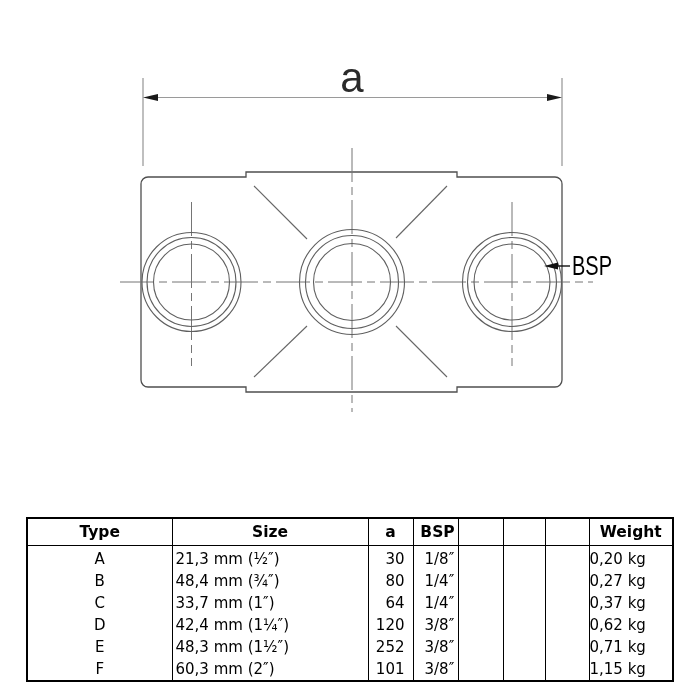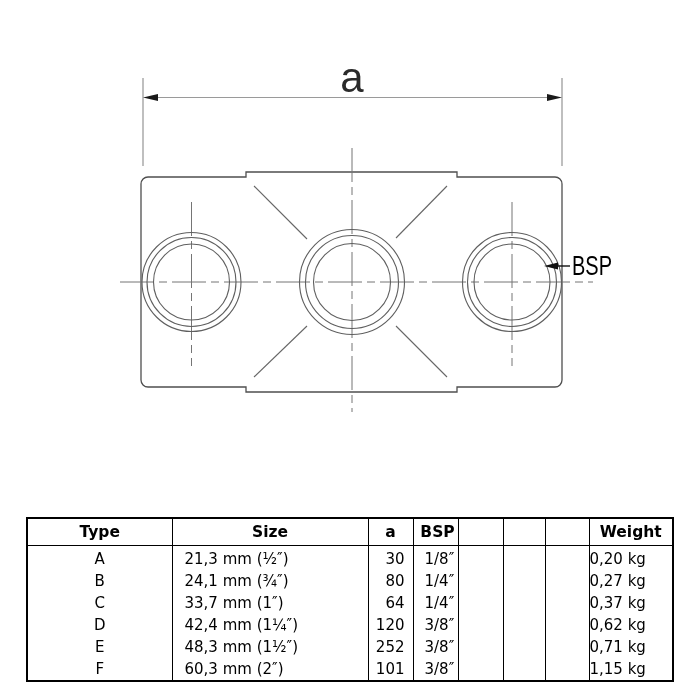--- a/index.html
+++ b/index.html
@@ -47,21 +47,21 @@
   }
   .spec-table tbody td {
     height: 22px;
     font-size: 15px;
     vertical-align: middle;
     line-height: 22px;
   }
   .spec-table tbody tr:first-child td { padding-top: 2px; }
   
   td.c-type   { text-align: center; }
-  td.c-size   { text-align: left; padding-left: 12px; margin-left: 21px; }
+  td.c-size   { text-align: left; padding-left: 3px; margin-left: 21px; }
   td.c-a      { text-align: right; padding-right: 8px; }
   td.c-bsp    { text-align: left; padding-left: 11px; }
   td.c-empty  { }
   td.c-weight { }
   th.h-bsp    { text-align: left; padding-left: 4px; }
 </style>
 </head>
 <body>
 
 <svg id="drawing" width="700" height="515" viewBox="0 0 700 515" xmlns="http://www.w3.org/2000/svg">
@@ -144,21 +144,21 @@
         <td class="c-size">21,3 mm (½″)</td>
         <td class="c-a">30</td>
         <td class="c-bsp">1/8″</td>
         <td class="c-empty"></td>
         <td class="c-empty"></td>
         <td class="c-empty"></td>
         <td class="c-weight">0,20 kg</td>
       </tr>
       <tr>
         <td class="c-type">B</td>
-        <td class="c-size">24,1 mm (¾″)</td>
+        <td class="c-size">48,4 mm (¾″)</td>
         <td class="c-a">80</td>
         <td class="c-bsp">1/4″</td>
         <td class="c-empty"></td>
         <td class="c-empty"></td>
         <td class="c-empty"></td>
         <td class="c-weight">0,27 kg</td>
       </tr>
       <tr>
         <td class="c-type">C</td>
         <td class="c-size">33,7 mm (1″)</td>

